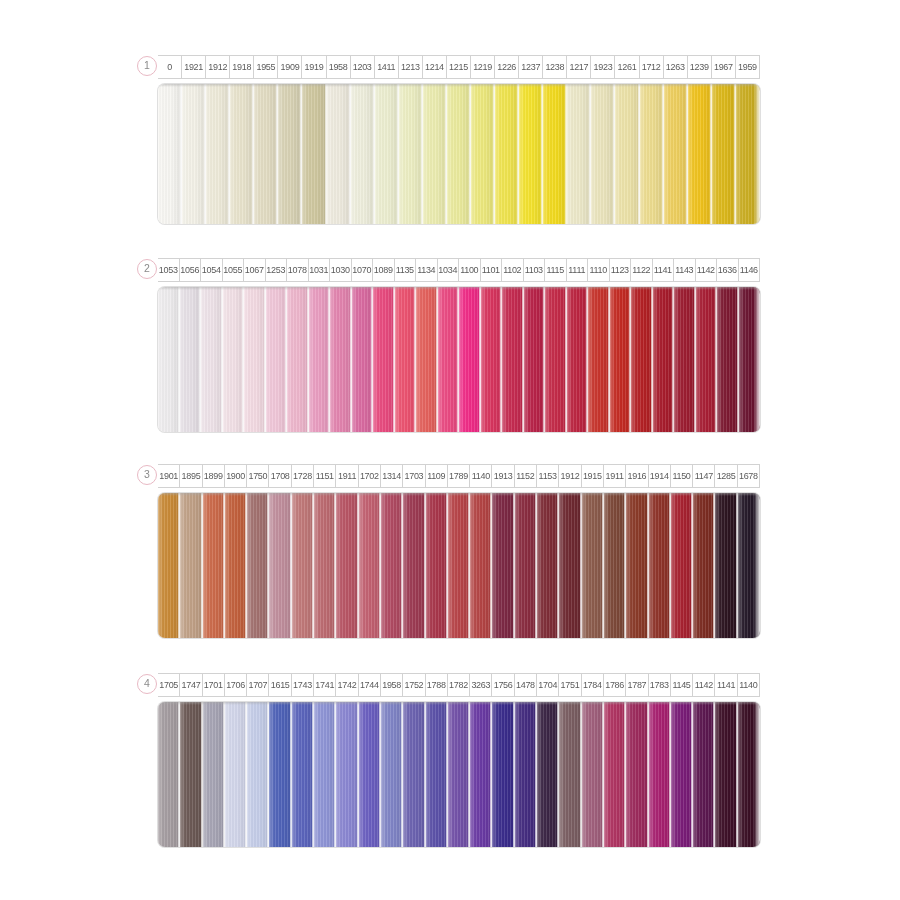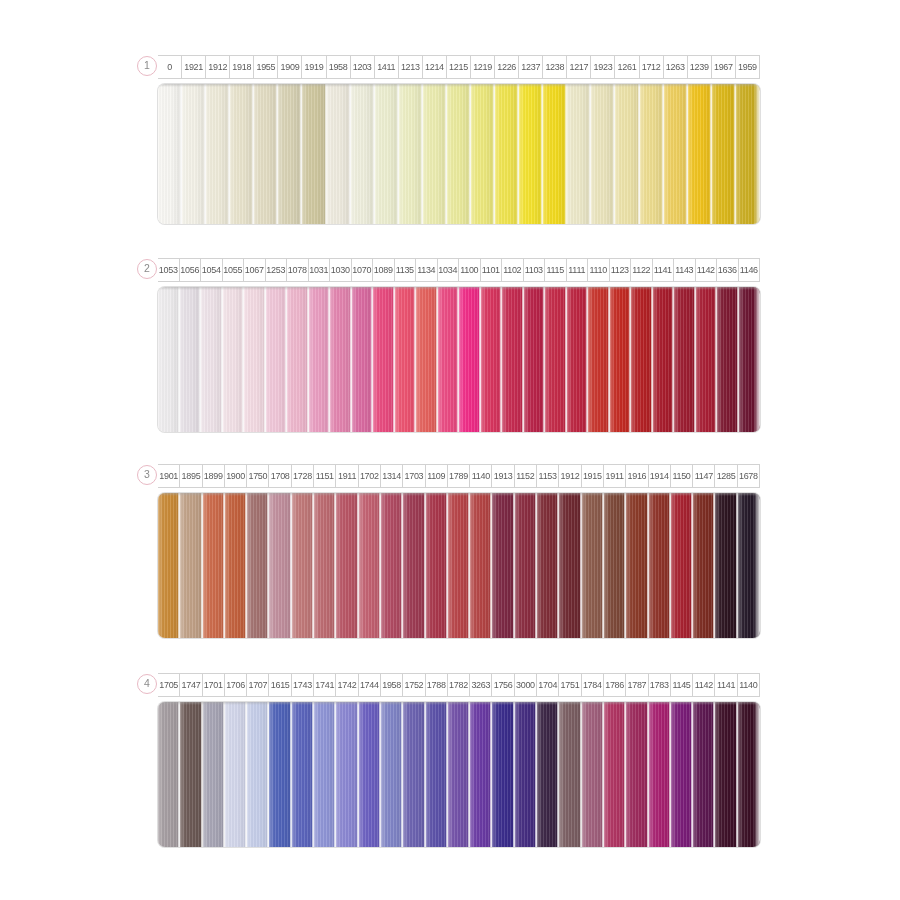--- a/index.html
+++ b/index.html
@@ -737,21 +737,21 @@
         <div class="code-cell">1743</div>
         <div class="code-cell">1741</div>
         <div class="code-cell">1742</div>
         <div class="code-cell">1744</div>
         <div class="code-cell">1958</div>
         <div class="code-cell">1752</div>
         <div class="code-cell">1788</div>
         <div class="code-cell">1782</div>
         <div class="code-cell">3263</div>
         <div class="code-cell">1756</div>
-        <div class="code-cell">3000</div>
+        <div class="code-cell">1478</div>
         <div class="code-cell">1704</div>
         <div class="code-cell">1751</div>
         <div class="code-cell">1784</div>
         <div class="code-cell">1786</div>
         <div class="code-cell">1787</div>
         <div class="code-cell">1783</div>
         <div class="code-cell">1145</div>
         <div class="code-cell">1142</div>
         <div class="code-cell">1141</div>
         <div class="code-cell">1140</div>

